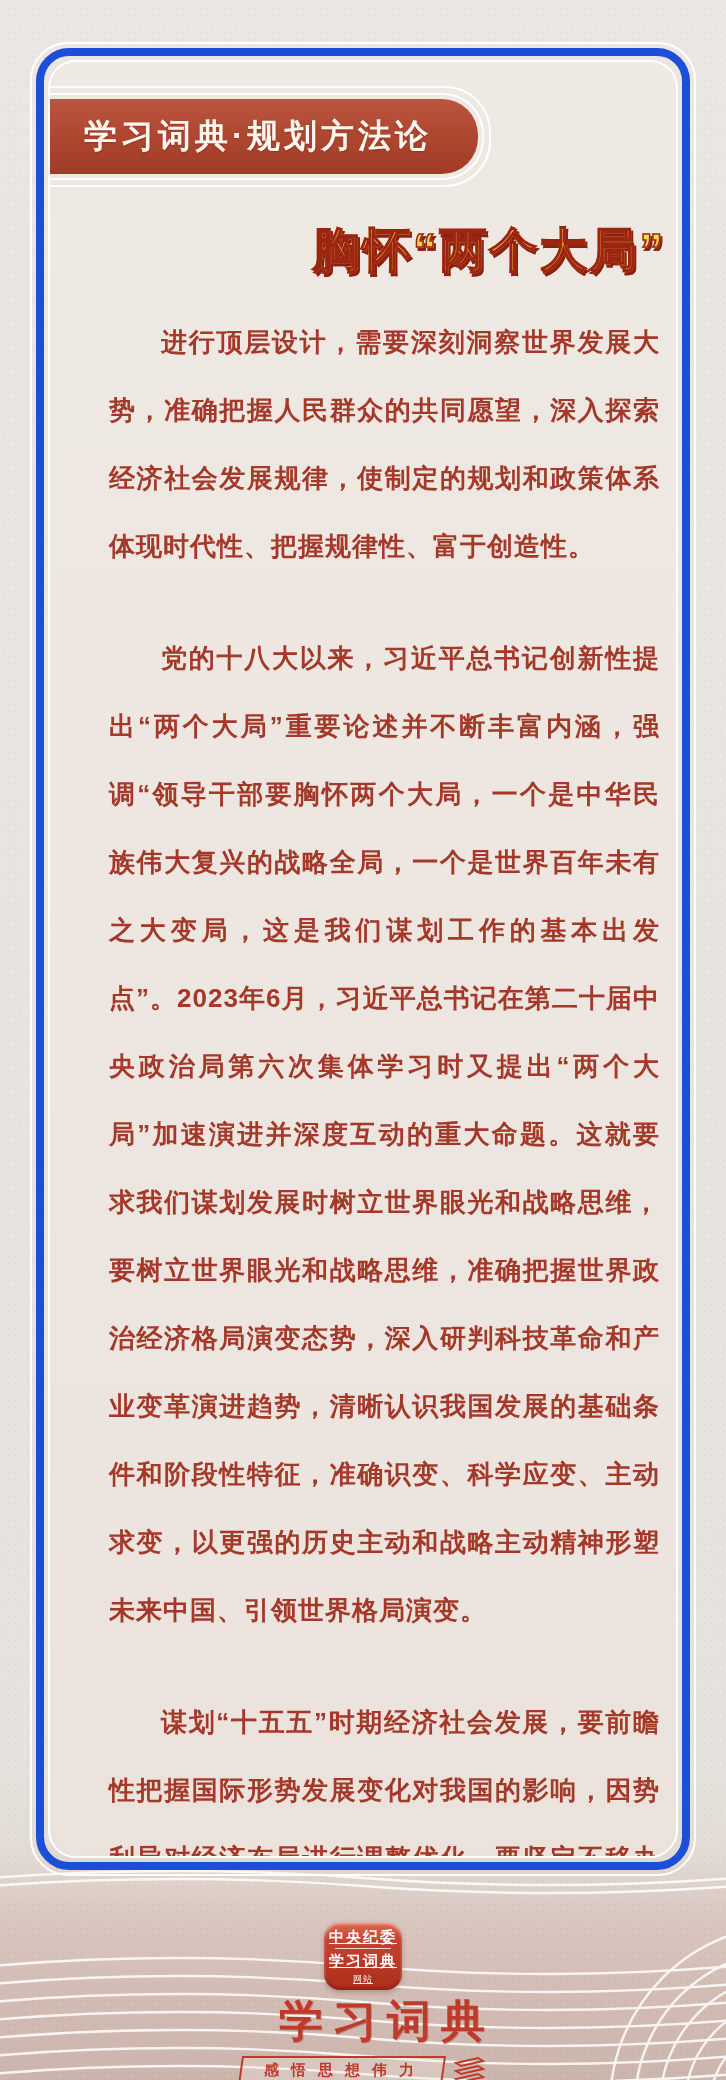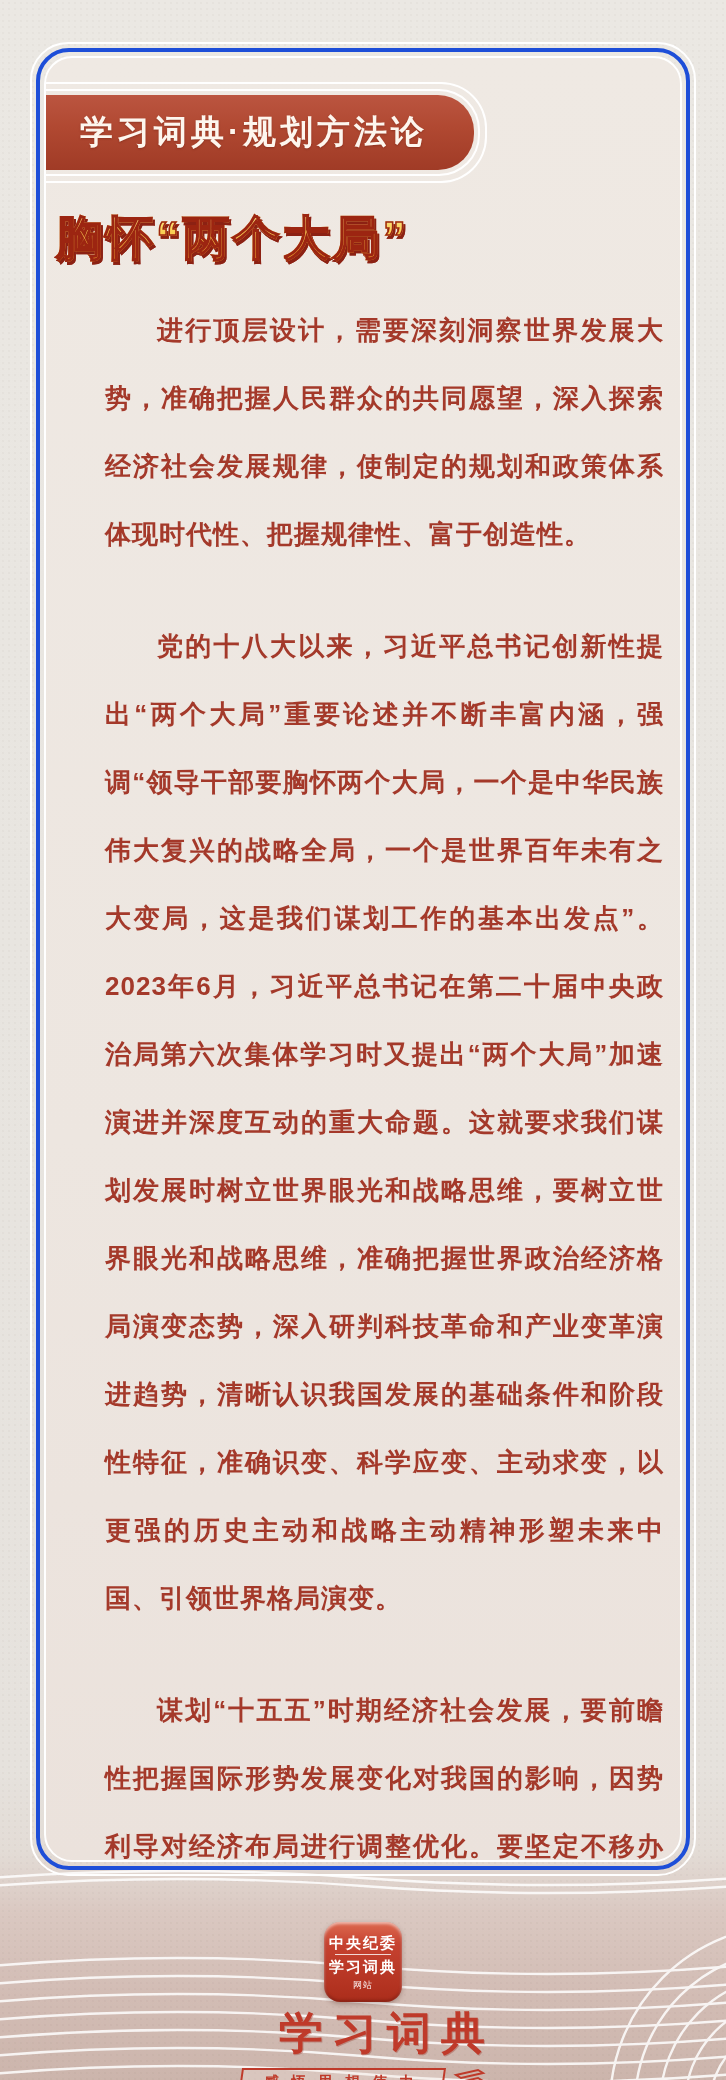--- a/index.html
+++ b/index.html
@@ -18,21 +18,21 @@
     background-size:6px 6px;
   }
 
   
   .card-ring1 {
     position:absolute; left:30px; top:42px; width:666px; height:1834px;
     border:2px solid #ffffff; border-radius:38px; padding:4px;
   }
   .card-ring2 {
     width:100%; height:100%;
-    border:4px solid #1d4ed8; border-radius:33px; padding:4px;
+    border:8px solid #1d4ed8; border-radius:33px; padding:4px;
   }
   .card-body {
     width:100%; height:100%; overflow:hidden;
     border:2px solid #ffffff; border-radius:28px;
     background:linear-gradient(180deg,#efe9e3 0%, #ede6e0 60%, #ebe2dc 100%);
     padding:0 10px;
   }
 
   
   .badge-outer {
@@ -47,21 +47,21 @@
   .badge-pill {
     background:linear-gradient(180deg,#bb5540 0%, #b04831 45%, #a03b26 100%);
     border-radius:0 36px 36px 0;
     color:#fdf6ee; font-size:33px; font-weight:700; letter-spacing:4px;
     padding:15px 46px 15px 36px; white-space:nowrap;
     text-shadow:0 1px 2px rgba(90,20,10,.35);
   }
 
   
   .page-title {
-    margin-top:24px; text-align:left;
+    margin-top:32px; text-align:right;
     font-size:47px; font-weight:700; letter-spacing:3px;
     background:linear-gradient(180deg,#fdeb9d 0%, #f9cf55 40%, #f0a834 72%, #e08c22 100%);
     -webkit-background-clip:text; background-clip:text;
     color:#ee9f2e; -webkit-text-fill-color:transparent;
     -webkit-text-stroke:1.5px #9c2511;
     filter:drop-shadow(2px 3px 0 #8c2113);
   }
 
   
   .article { padding:0 6px; }
@@ -72,26 +72,27 @@
     text-align:justify; text-indent:2em;margin-left:43px;
   }
   .article p + p { margin-top:44px; }
 
   
   .footer { position:absolute; left:0; top:1876px; width:726px; height:204px; }
 
   .waves { position:absolute; left:0; bottom:0; width:726px; height:210px; pointer-events:none; }
 
   .site-logo {
-    position:relative; width:78px; height:80px; margin:46px auto 0;
+    position:relative; width:78px; height:68px; margin:46px auto 0;
     border-radius:16px;
     background:linear-gradient(180deg,#dd6a50 0%, #c64230 28%, #ab2d1b 100%);
     box-shadow:inset 0 2px 3px rgba(255,255,255,.55), inset 0 -2px 3px rgba(70,10,5,.35), 0 2px 5px rgba(70,30,20,.3);
     display:flex; flex-direction:column; align-items:center; justify-content:center;
     color:#fff;
+    text-decoration:underline;
   }
   .site-logo .l1, .site-logo .l2 { font-size:15px; font-weight:700; letter-spacing:2px; line-height:19px; }
   .site-logo .divider { width:56px; height:1px; background:rgba(255,255,255,.8); margin:2px 0; }
   .site-logo .l3 { font-size:9px; letter-spacing:1px; margin-top:3px; opacity:.92; }
 
   .brand { position:relative; margin-top:2px; text-align:center; color:#bf3a2a; }
   .brand-title {
     font-size:44px; font-weight:700; letter-spacing:10px;
     text-shadow:1px 1px 0 rgba(140,30,15,.3);
     margin-left:48px;

